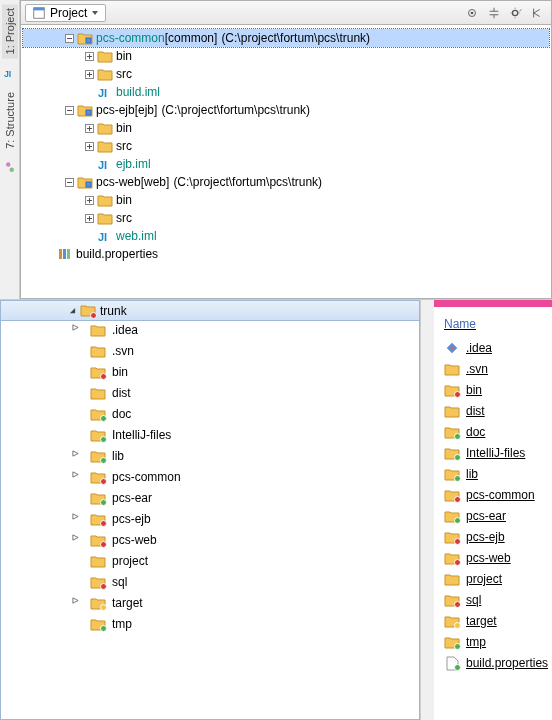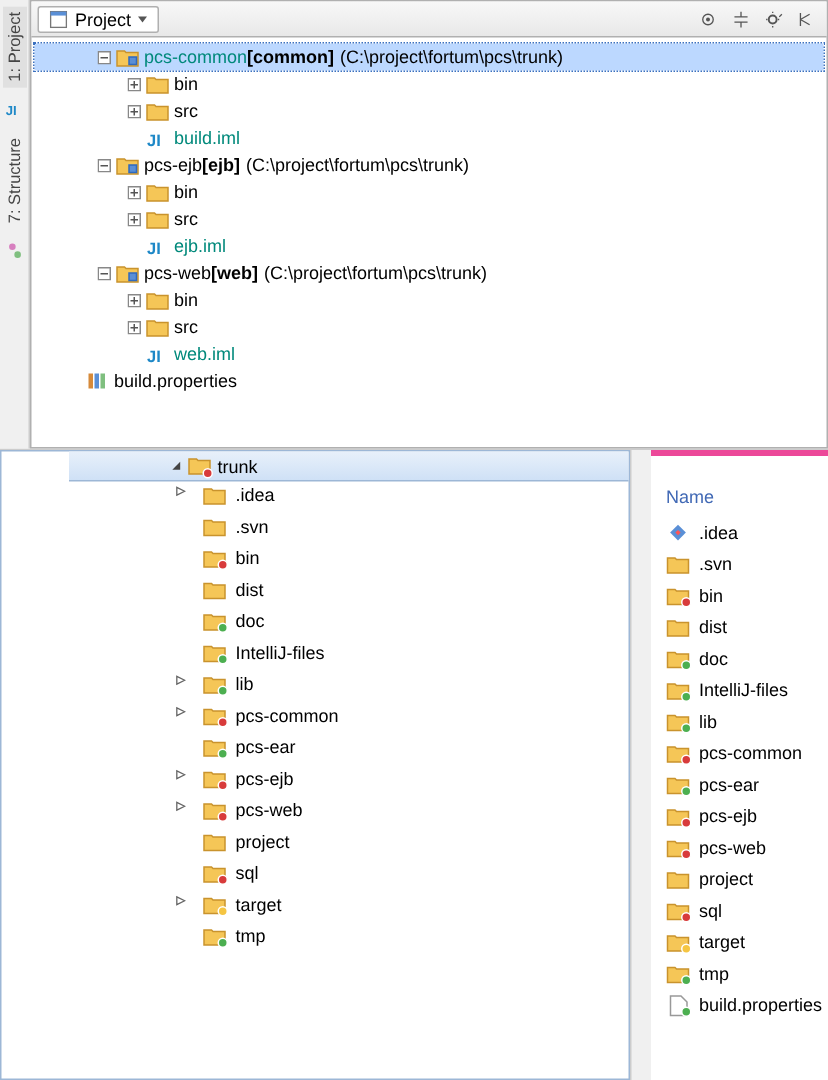--- a/index.html
+++ b/index.html
@@ -18,29 +18,29 @@
 .tree { padding: 4px 2px; overflow: auto; flex: 1; }
 .row { display: flex; align-items: center; height: 18px; white-space: nowrap; cursor: default; }
 .indent { display: inline-block; }
 .toggle { width: 12px; height: 12px; display: inline-flex; align-items: center; justify-content: center; cursor: pointer; color: #666; margin-right: 2px; }
 .noToggle { width: 12px; margin-right: 2px; }
 .icon { width: 16px; height: 14px; display: inline-flex; align-items: center; justify-content: center; margin-right: 3px; flex-shrink: 0; }
 .sel { background: #bcd8ff; outline: 1px dotted #3a70bf; }
 .label { color: #000; }
 .label.teal { color: #00897b; }
 .dimpath { color: #000000; margin-left: 4px; }
-.bold { font-weight: bold; }
+.bold { font-weight: normal; }
 
 .bottom-split { display: flex; height: 420px; }
-.fs-left { width: 420px; border: 1px solid #9db7d6; display: flex; flex-direction: column; padding-left: 45px; }
+.fs-left { width: 420px; border: 1px solid #9db7d6; display: flex; flex-direction: column; }
 .fs-left-header { height: 20px; background: linear-gradient(#e8f0fa,#cfe1f6); border-bottom: 1px solid #9db7d6; display:flex; align-items:center; }
 .fs-left-sel { display:flex; align-items:center; gap:4px; margin-left: 68px; }
 .fs-left-body { flex:1; overflow:auto; padding-left: 70px; padding-top: 2px; }
 .fs-scroll { width: 14px; border-left: 1px solid #ccc; background: #f0f0f0; }
-.fs-right { flex: 1; border-top: 4px solid #ec4899; padding: 16px 10px; overflow:auto; }
+.fs-right { flex: 1; border-top: 7px solid #ec4899; padding: 6px 10px; overflow:auto;text-decoration:underline; }
 .fs-right-header { color: #4169b5; padding: 4px 0 10px 0; }
 .fs-item { display:flex; align-items:flex-start; height: 21px; gap: 6px; cursor: default; }
 .iconwrap { position:relative; width:16px; height:14px; display:inline-flex; align-items:center; justify-content:center; flex-shrink:0; }
 .badge-red { position:absolute; right:-1px; bottom:-1px; width:7px; height:7px; background:#d83b3b; border-radius:50%; border:1px solid #fff; }
 .badge-green { position:absolute; right:-1px; bottom:-1px; width:7px; height:7px; background:#4caf50; border-radius:50%; border:1px solid #fff; }
 .badge-yellow { position:absolute; right:-1px; bottom:-1px; width:7px; height:7px; background:#f5c542; border-radius:50%; border:1px solid #fff; }
 .expand { width:9px; height:9px; display:inline-flex; align-items:center; justify-content:center; color:#555; margin-right:4px; flex-shrink:0; }
 .noexp { width:9px; margin-right:4px; display:inline-block; }
 .tortoise-folder { fill:#f5c657; stroke:#c9932d; }
 </style>

